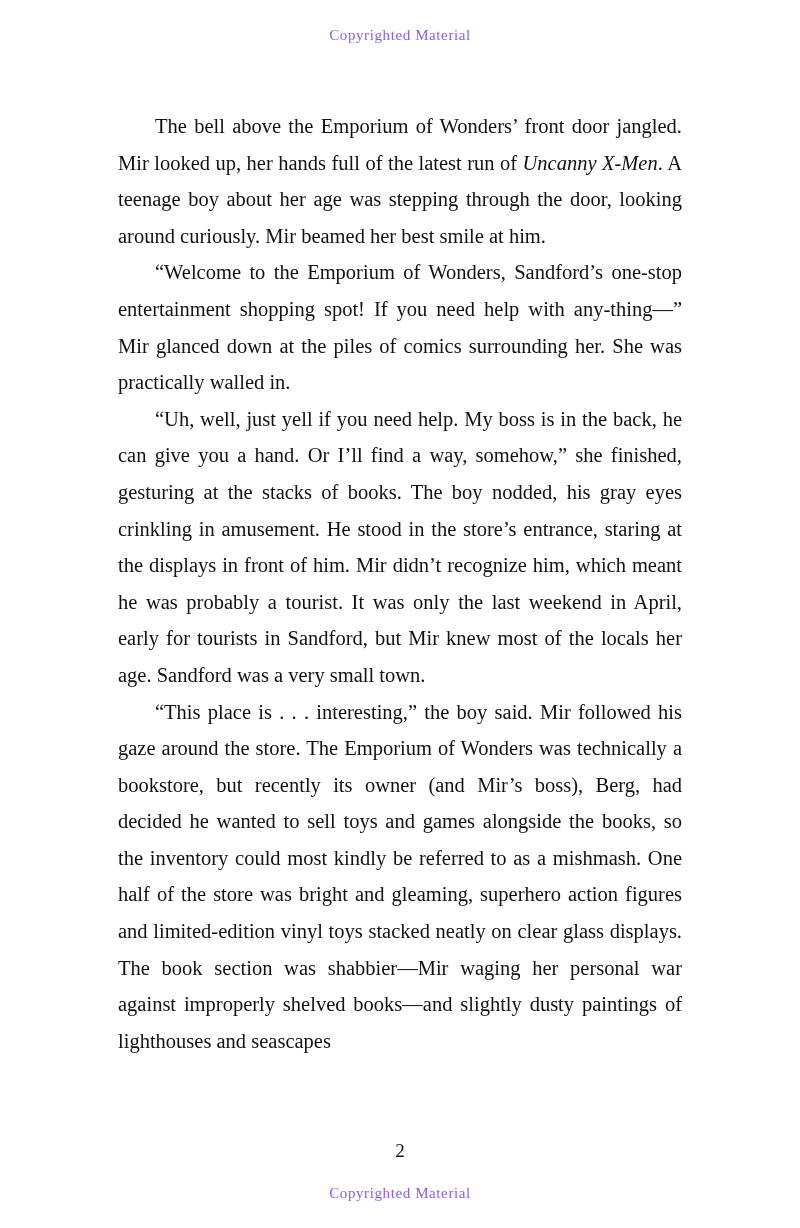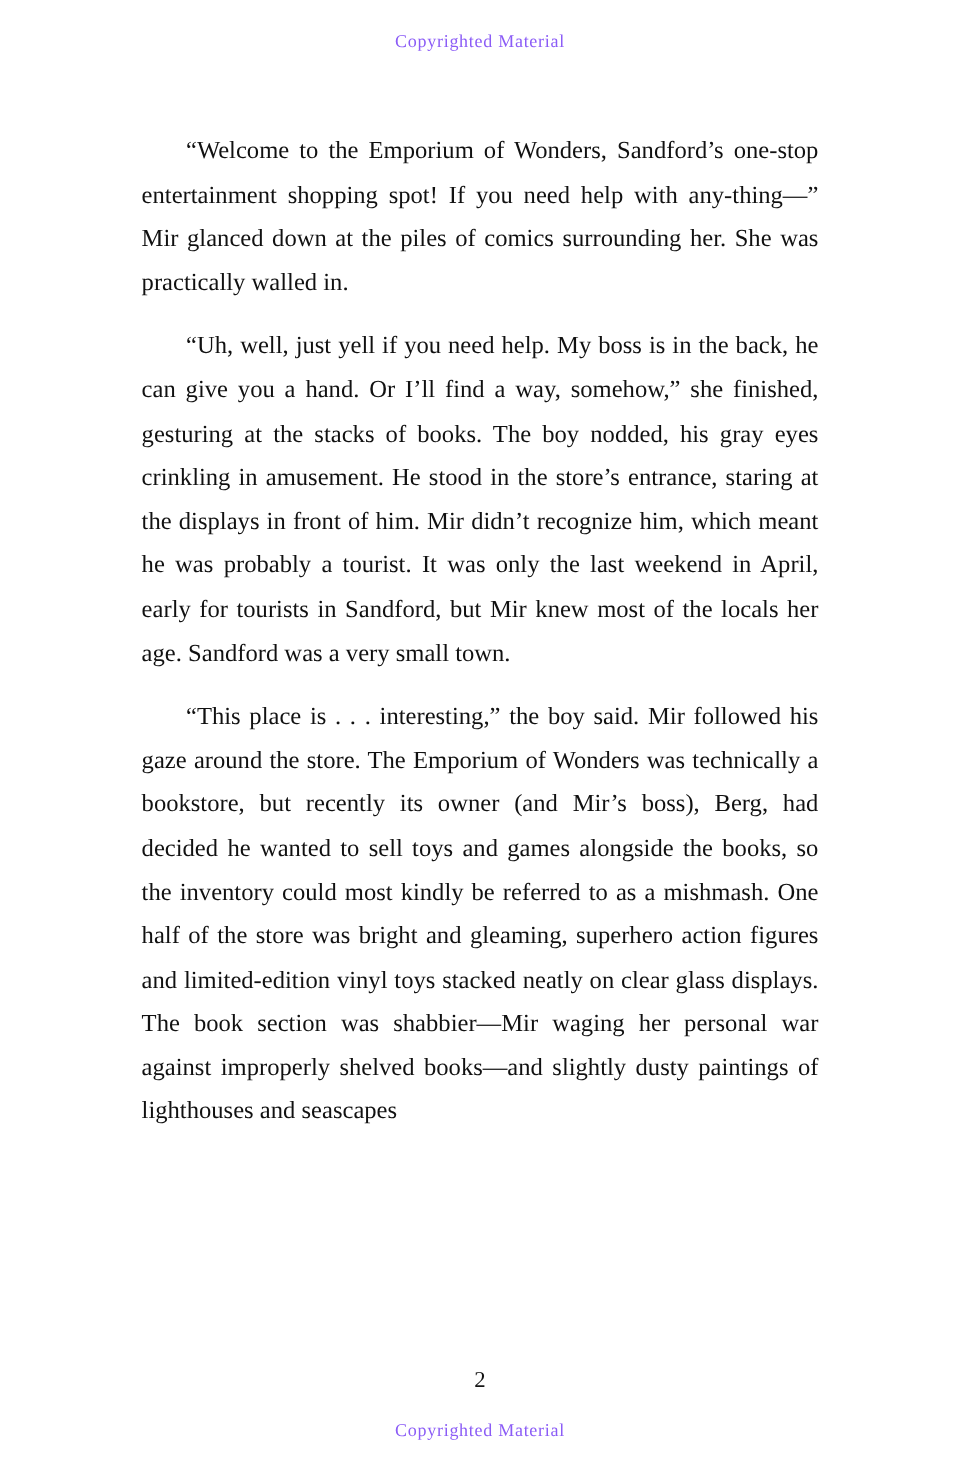--- a/index.html
+++ b/index.html
@@ -42,21 +42,21 @@
   .textblock p {
     margin: 0;
     font-size: 20.5px;
     line-height: 36.6px;
     text-align: justify;
     text-indent: 37px;
     color: #111111;
     hyphens: manual;
   }
   .textblock p + p {
-    margin-top: 16px;
+    margin-top: 0;
   }
   .textblock p em {
     font-style: italic;
   }
   .folio {
     position: absolute;
     left: 0;
     top: 1140px;
     width: 100%;
     text-align: center;
@@ -65,20 +65,21 @@
   }
 </style>
 </head>
 <body>
 
 <div class="page">
 
   <div class="watermark watermark-top">Copyrighted Material</div>
 
   <div class="textblock">
+    <p>The bell above the Emporium of Wonders’ front door jangled. Mir looked up, her hands full of the latest run of <em>Uncanny X-Men</em>. A teenage boy about her age was stepping through the door, looking around curiously. Mir beamed her best smile at him.</p>
     <p>“Welcome to the Emporium of Wonders, Sandford’s one-stop entertainment shopping spot! If you need help with any-thing—” Mir glanced down at the piles of comics surrounding her. She was practically walled in.</p>
     <p>“Uh, well, just yell if you need help. My boss is in the back, he can give you a hand. Or I’ll find a way, somehow,” she finished, gesturing at the stacks of books. The boy nodded, his gray eyes crinkling in amusement. He stood in the store’s entrance, staring at the displays in front of him. Mir didn’t recognize him, which meant he was probably a tourist. It was only the last weekend in April, early for tourists in Sandford, but Mir knew most of the locals her age. Sandford was a very small town.</p>
     <p>“This place is . . . interesting,” the boy said. Mir followed his gaze around the store. The Emporium of Wonders was technically a bookstore, but recently its owner (and Mir’s boss), Berg, had decided he wanted to sell toys and games alongside the books, so the inventory could most kindly be referred to as a mishmash. One half of the store was bright and gleaming, superhero action figures and limited-edition vinyl toys stacked neatly on clear glass displays. The book section was shabbier—Mir waging her personal war against improperly shelved books—and slightly dusty paintings of lighthouses and seascapes</p>
   </div>
 
   <div class="folio">2</div>
 
   <div class="watermark watermark-bottom">Copyrighted Material</div>
 
 </div>

